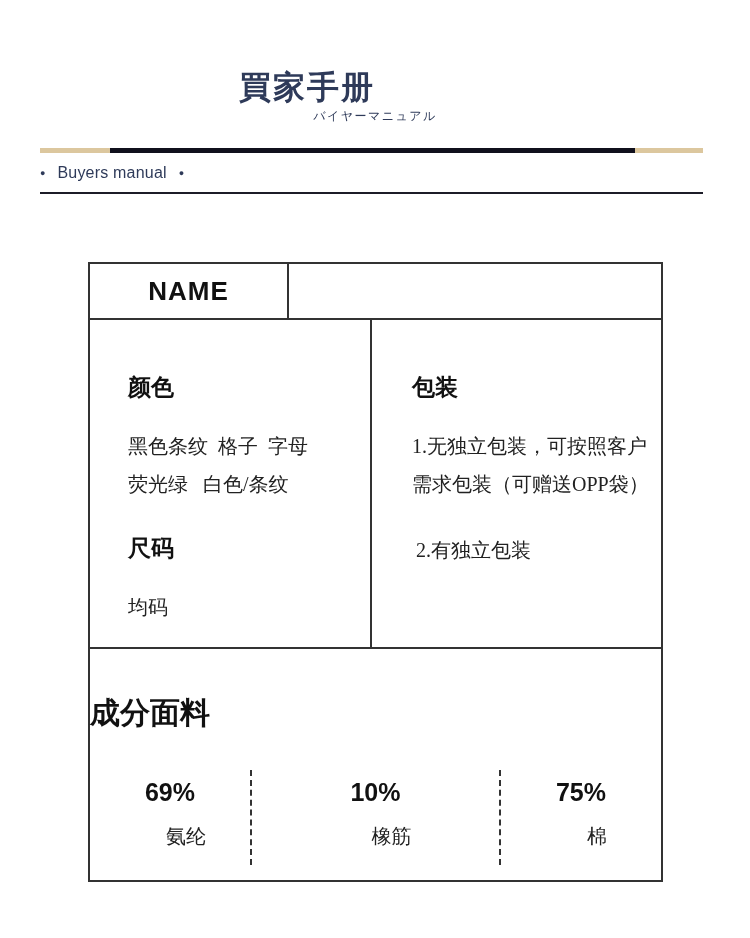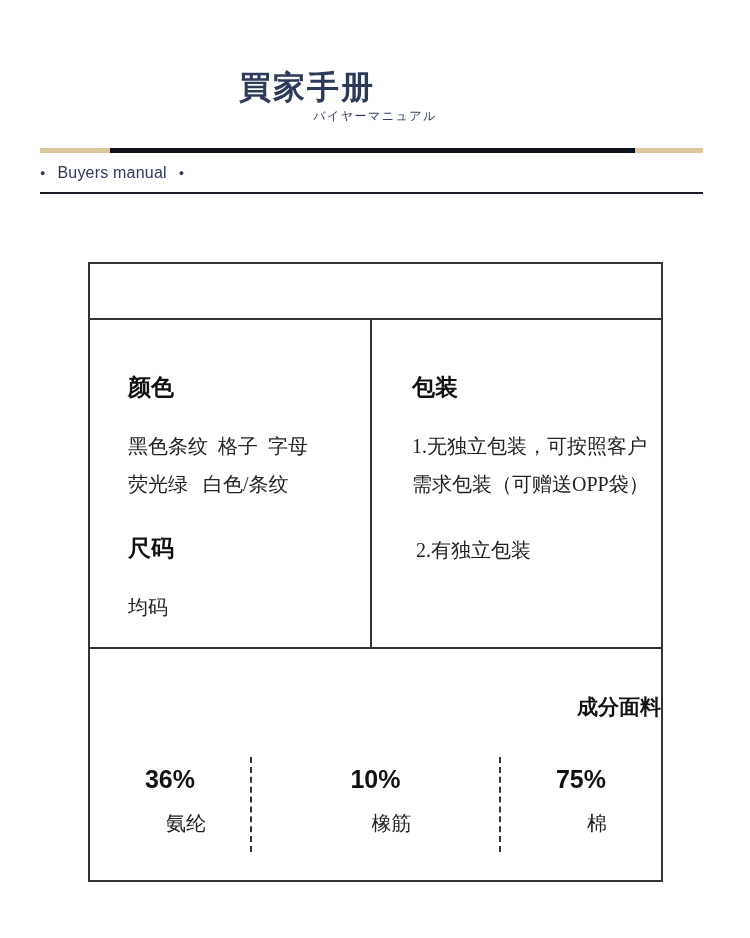--- a/index.html
+++ b/index.html
@@ -83,22 +83,22 @@
     font-size: 20px; color: #222222; line-height: 38px;
     white-space: pre-wrap;
     font-family: Liberation Serif, serif;
   }
   .size-heading { margin-top: 30px; }
   .pack-item2 { margin-top: 28px; padding-left: 4px; }
 
   .row-composition { flex: 1; flex-direction: column; }
   .comp-heading {
     margin-top: 44px;
-    text-align: right;
-    font-size: 21px; font-weight: bold; color: #111111;
+    text-align: left;
+    font-size: 30px; font-weight: bold; color: #111111;
   }
   .comp-cols {
     margin-top: 36px;
     display: flex;
   }
   .comp-col {
     display: flex; flex-direction: column; align-items: center;
     padding-top: 8px; height: 95px;
   }
   .comp-col-1 { width: 160px; }
@@ -123,20 +123,21 @@
   <span class="bullet">●</span>
   <span class="label">Buyers manual</span>
   <span class="bullet">●</span>
 </div>
 
 <div class="thin-rule"></div>
 
 <div class="spec-table">
 
   <div class="row row-name">
+    <div class="cell-name-label">NAME</div>
   </div>
 
   <div class="row row-detail">
     <div class="cell-color-size">
       <div class="cell-heading">颜色</div>
       <div class="body-line">黑色条纹  格子  字母</div>
       <div class="body-line">荧光绿   白色/条纹</div>
       <div class="cell-heading size-heading">尺码</div>
       <div class="body-line">均码</div>
     </div>
@@ -145,21 +146,21 @@
       <div class="body-line">1.无独立包装，可按照客户</div>
       <div class="body-line">需求包装（可赠送OPP袋）</div>
       <div class="body-line pack-item2">2.有独立包装</div>
     </div>
   </div>
 
   <div class="row row-composition">
     <div class="comp-heading">成分面料</div>
     <div class="comp-cols">
       <div class="comp-col comp-col-1">
-        <div class="comp-percent">36%</div>
+        <div class="comp-percent">69%</div>
         <div class="comp-label">氨纶</div>
       </div>
       <div class="comp-col comp-col-2">
         <div class="comp-percent">10%</div>
         <div class="comp-label">橡筋</div>
       </div>
       <div class="comp-col comp-col-3">
         <div class="comp-percent">75%</div>
         <div class="comp-label">棉</div>
       </div>

